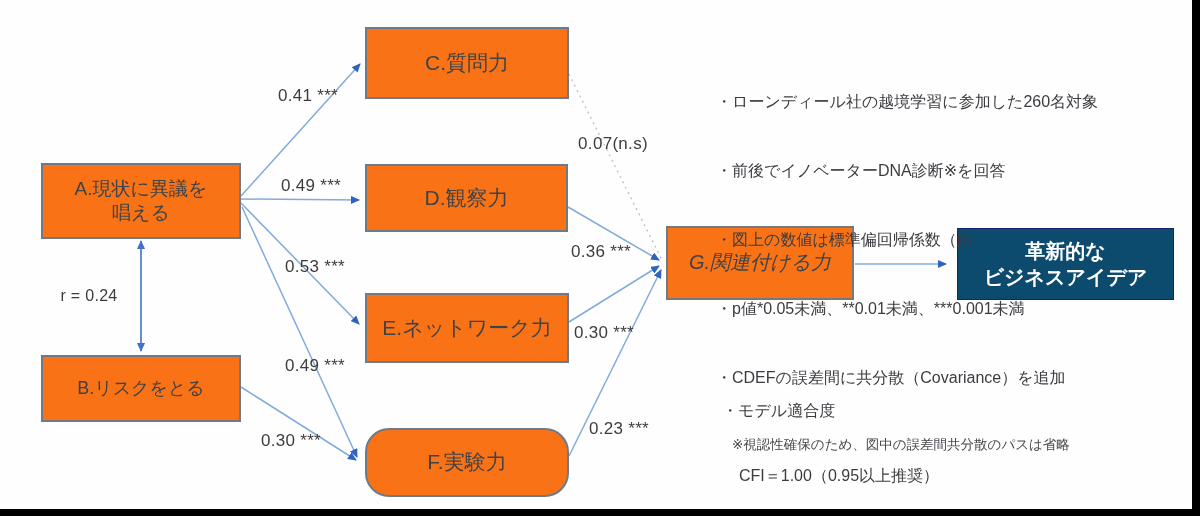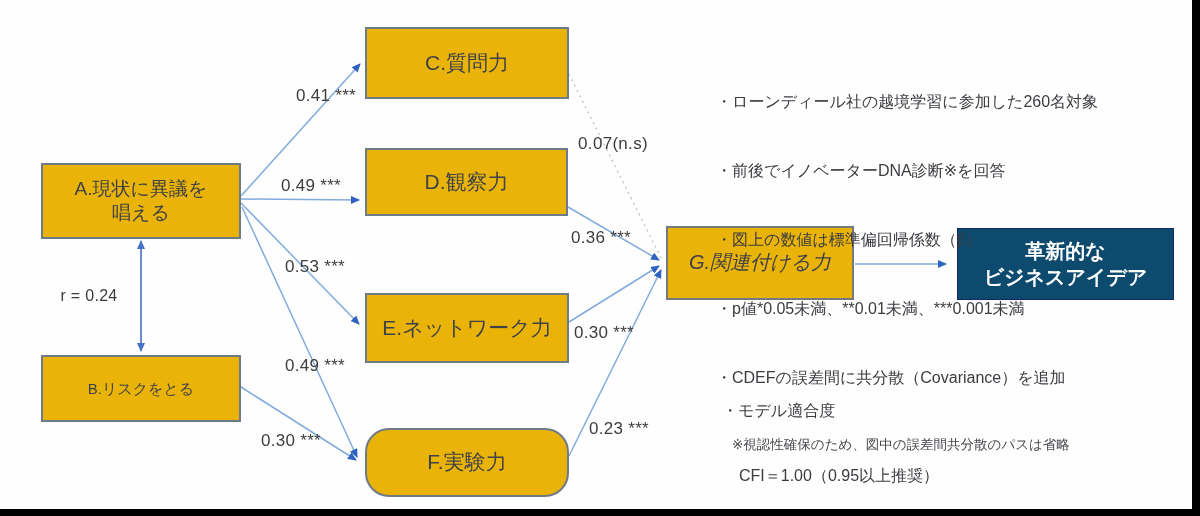--- a/index.html
+++ b/index.html
@@ -5,49 +5,49 @@
   html,body{margin:0;padding:0;background:#ffffff;}
   .stage{
     position:relative;width:1200px;height:516px;overflow:hidden;
     background:#fefefe;
     font-family:"Liberation Sans","DejaVu Sans",sans-serif;
     color:#3d3f45;
   }
   .wires{position:absolute;left:0;top:0;width:1200px;height:516px;}
   .node{
     position:absolute;box-sizing:border-box;
-    border:2px solid #6e7a87;background:#eab308;
+    border:2px solid #6e7a87;background:#f97316;
     display:flex;flex-direction:column;align-items:center;justify-content:center;
     text-align:center;line-height:1.28;color:#3f4247;
   }
   .node .nl{display:block;}
   .node-a{left:41px;top:163px;width:200px;height:76px;font-size:19px;}
-  .node-b{left:41px;top:355px;width:200px;height:67px;font-size:15px;}
+  .node-b{left:41px;top:355px;width:200px;height:67px;font-size:18px;}
   .node-c{left:365px;top:27px;width:204px;height:72px;font-size:21px;}
-  .node-d{left:365px;top:148px;width:203px;height:68px;font-size:21px;}
+  .node-d{left:365px;top:164px;width:203px;height:68px;font-size:21px;}
   .node-e{left:365px;top:293px;width:204px;height:70px;font-size:21px;}
   .node-f{left:365px;top:428px;width:204px;height:69px;font-size:21px;border-radius:24px;}
   .node-g{left:666px;top:226px;width:188px;height:74px;font-size:20px;border-color:#75787d;font-style:italic;}
   .node-out{
     left:957px;top:228px;width:217px;height:72px;
     background:#0c4a6e;border:1px solid #16246b;color:#ffffff;
     font-size:20px;font-weight:bold;line-height:1.3;
   }
   .coef{
     position:absolute;transform:translate(-50%,-50%);
     font-size:17px;color:#3d3d3d;white-space:nowrap;letter-spacing:0.3px;
   }
   .coef-ab{left:89px;top:296px;font-size:16px;}
-  .coef-ac{left:326px;top:96px;}
+  .coef-ac{left:308px;top:96px;}
   .coef-ad{left:311px;top:186px;}
   .coef-ae{left:315px;top:267px;}
   .coef-af{left:315px;top:366px;}
   .coef-bf{left:291px;top:441px;}
   .coef-cg{left:613px;top:144px;}
-  .coef-dg{left:601px;top:238px;}
+  .coef-dg{left:601px;top:252px;}
   .coef-eg{left:604px;top:333px;}
   .coef-fg{left:619px;top:429px;}
   .notes-top{
     position:absolute;left:716px;top:44px;width:478px;
     font-size:16px;line-height:23px;color:#3a3c40;white-space:pre;
   }
   .notes-top .footnote{font-size:13.5px;line-height:20px;margin-left:16px;color:#45474b;}
   .notes-bottom{
     position:absolute;left:722px;top:357px;width:470px;
     font-size:16px;line-height:21.5px;color:#3a3c40;white-space:pre;

